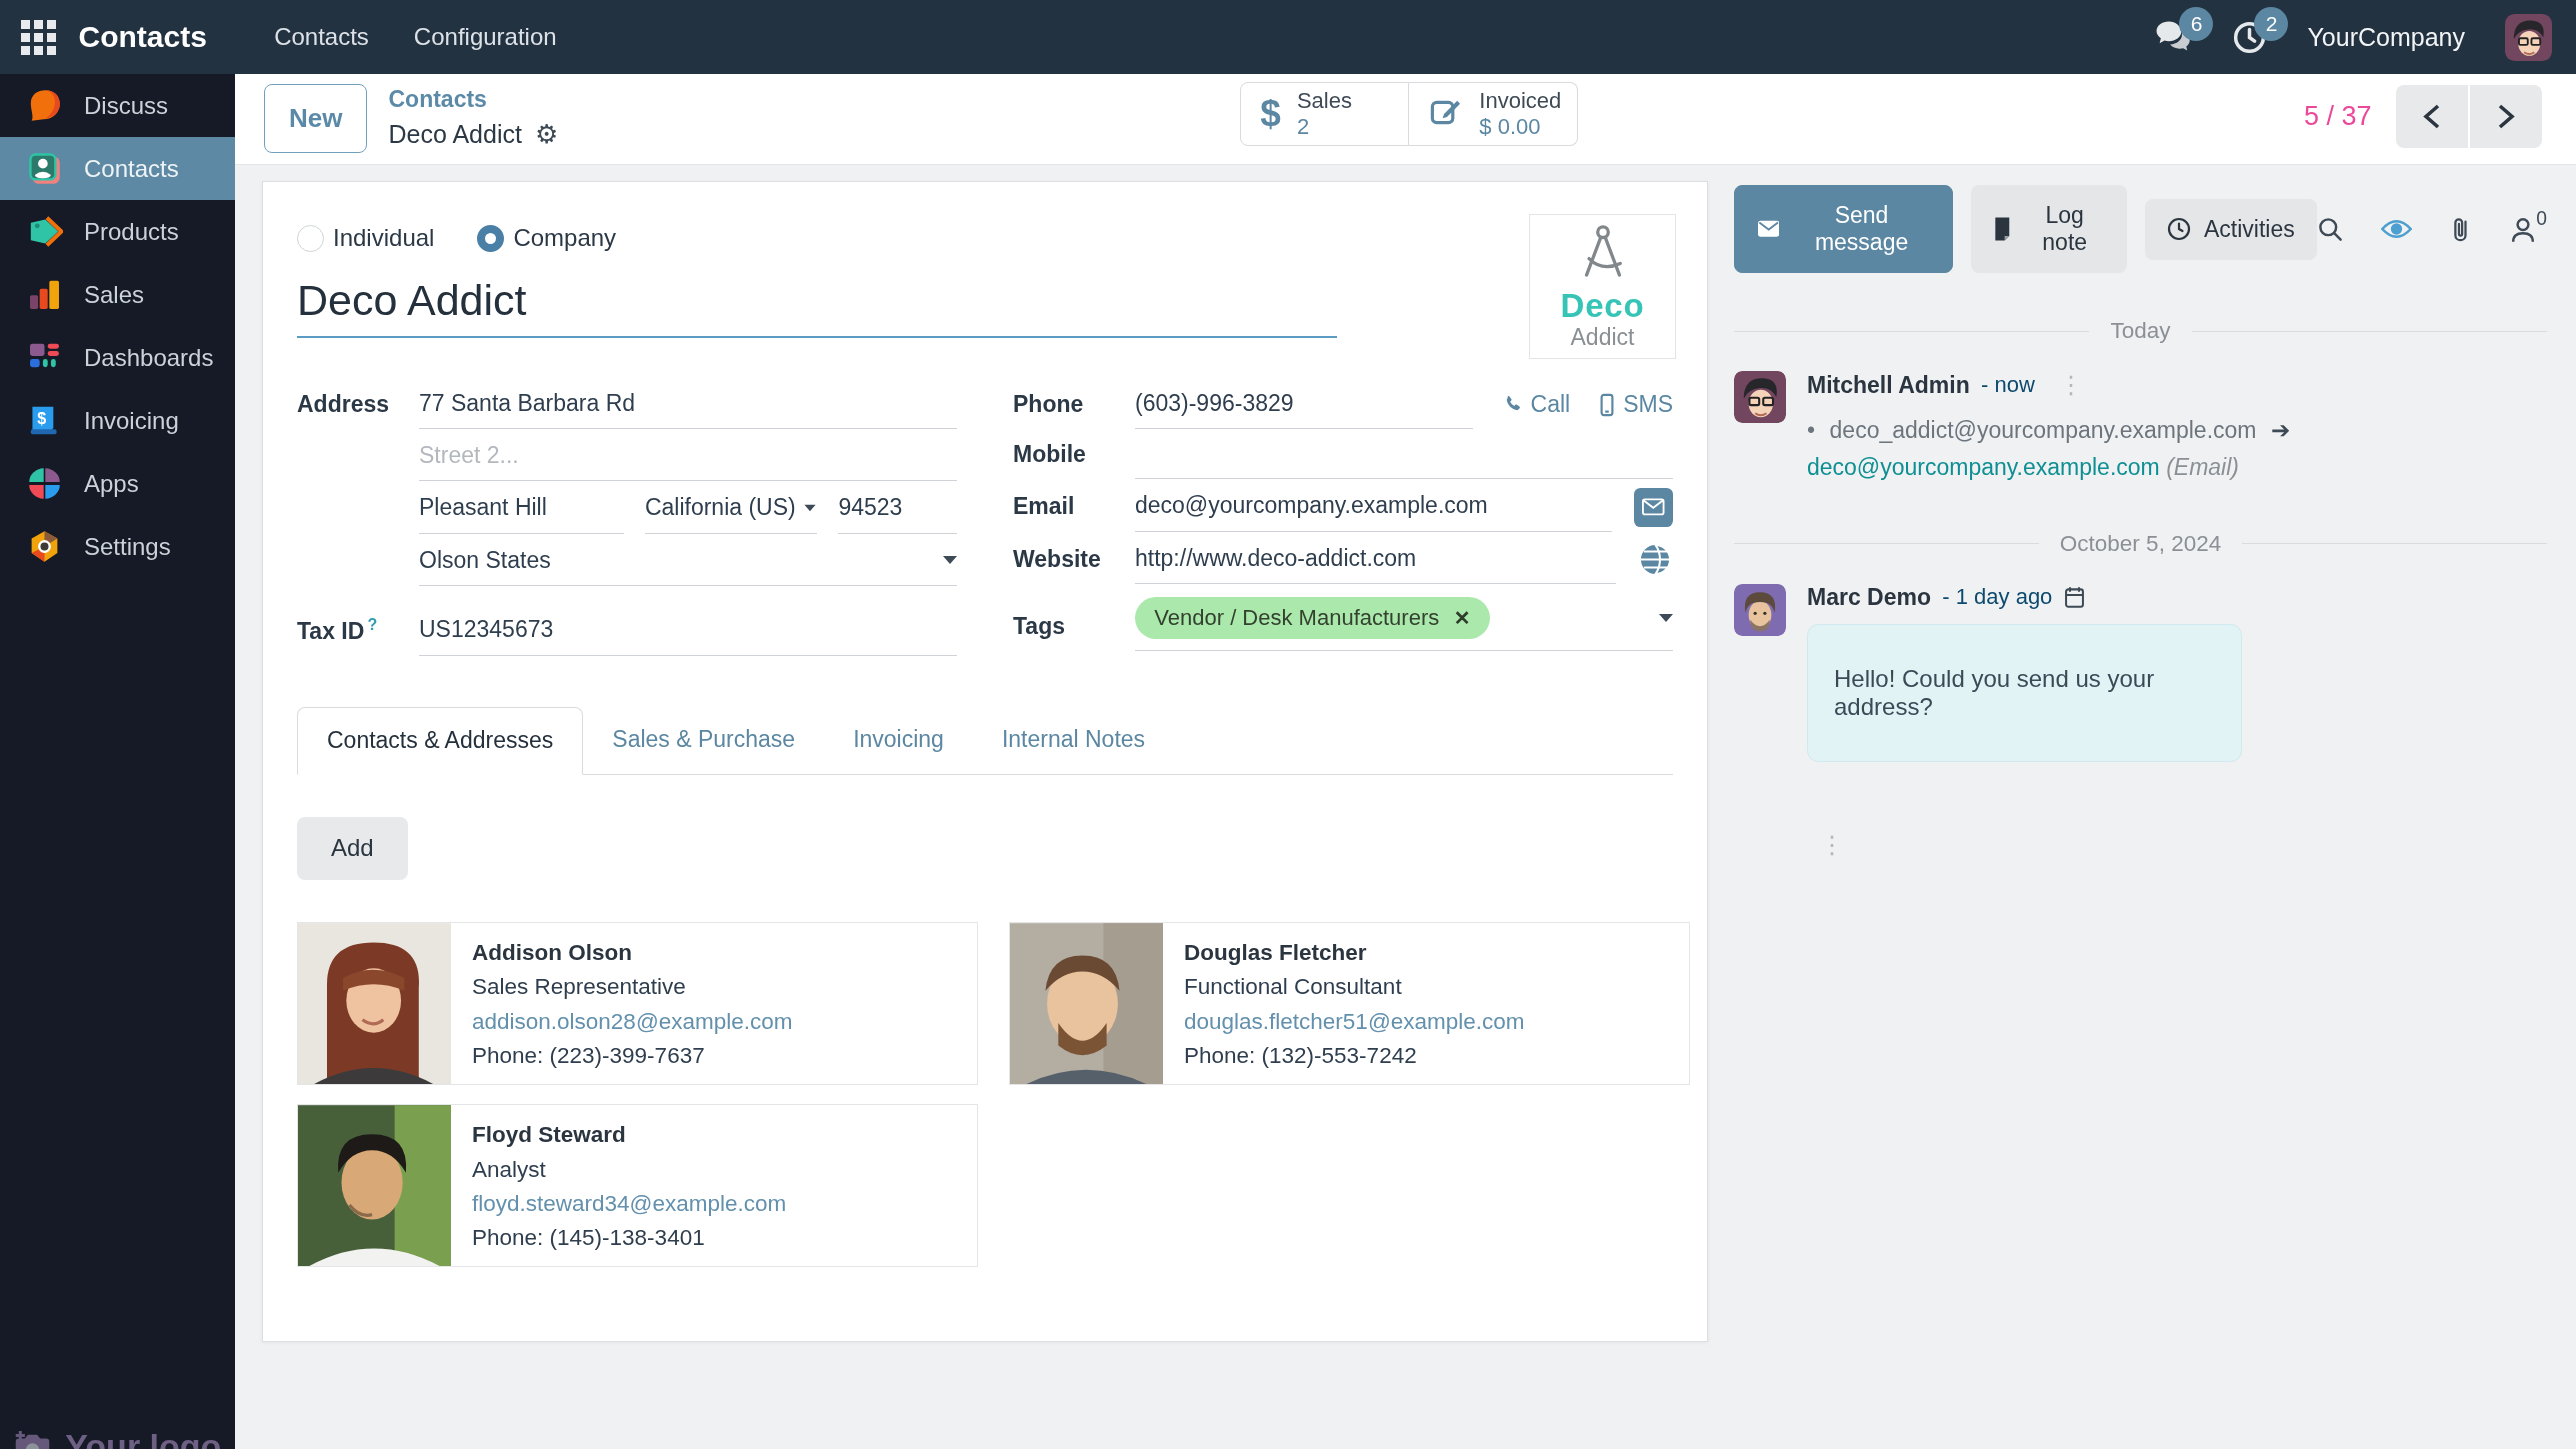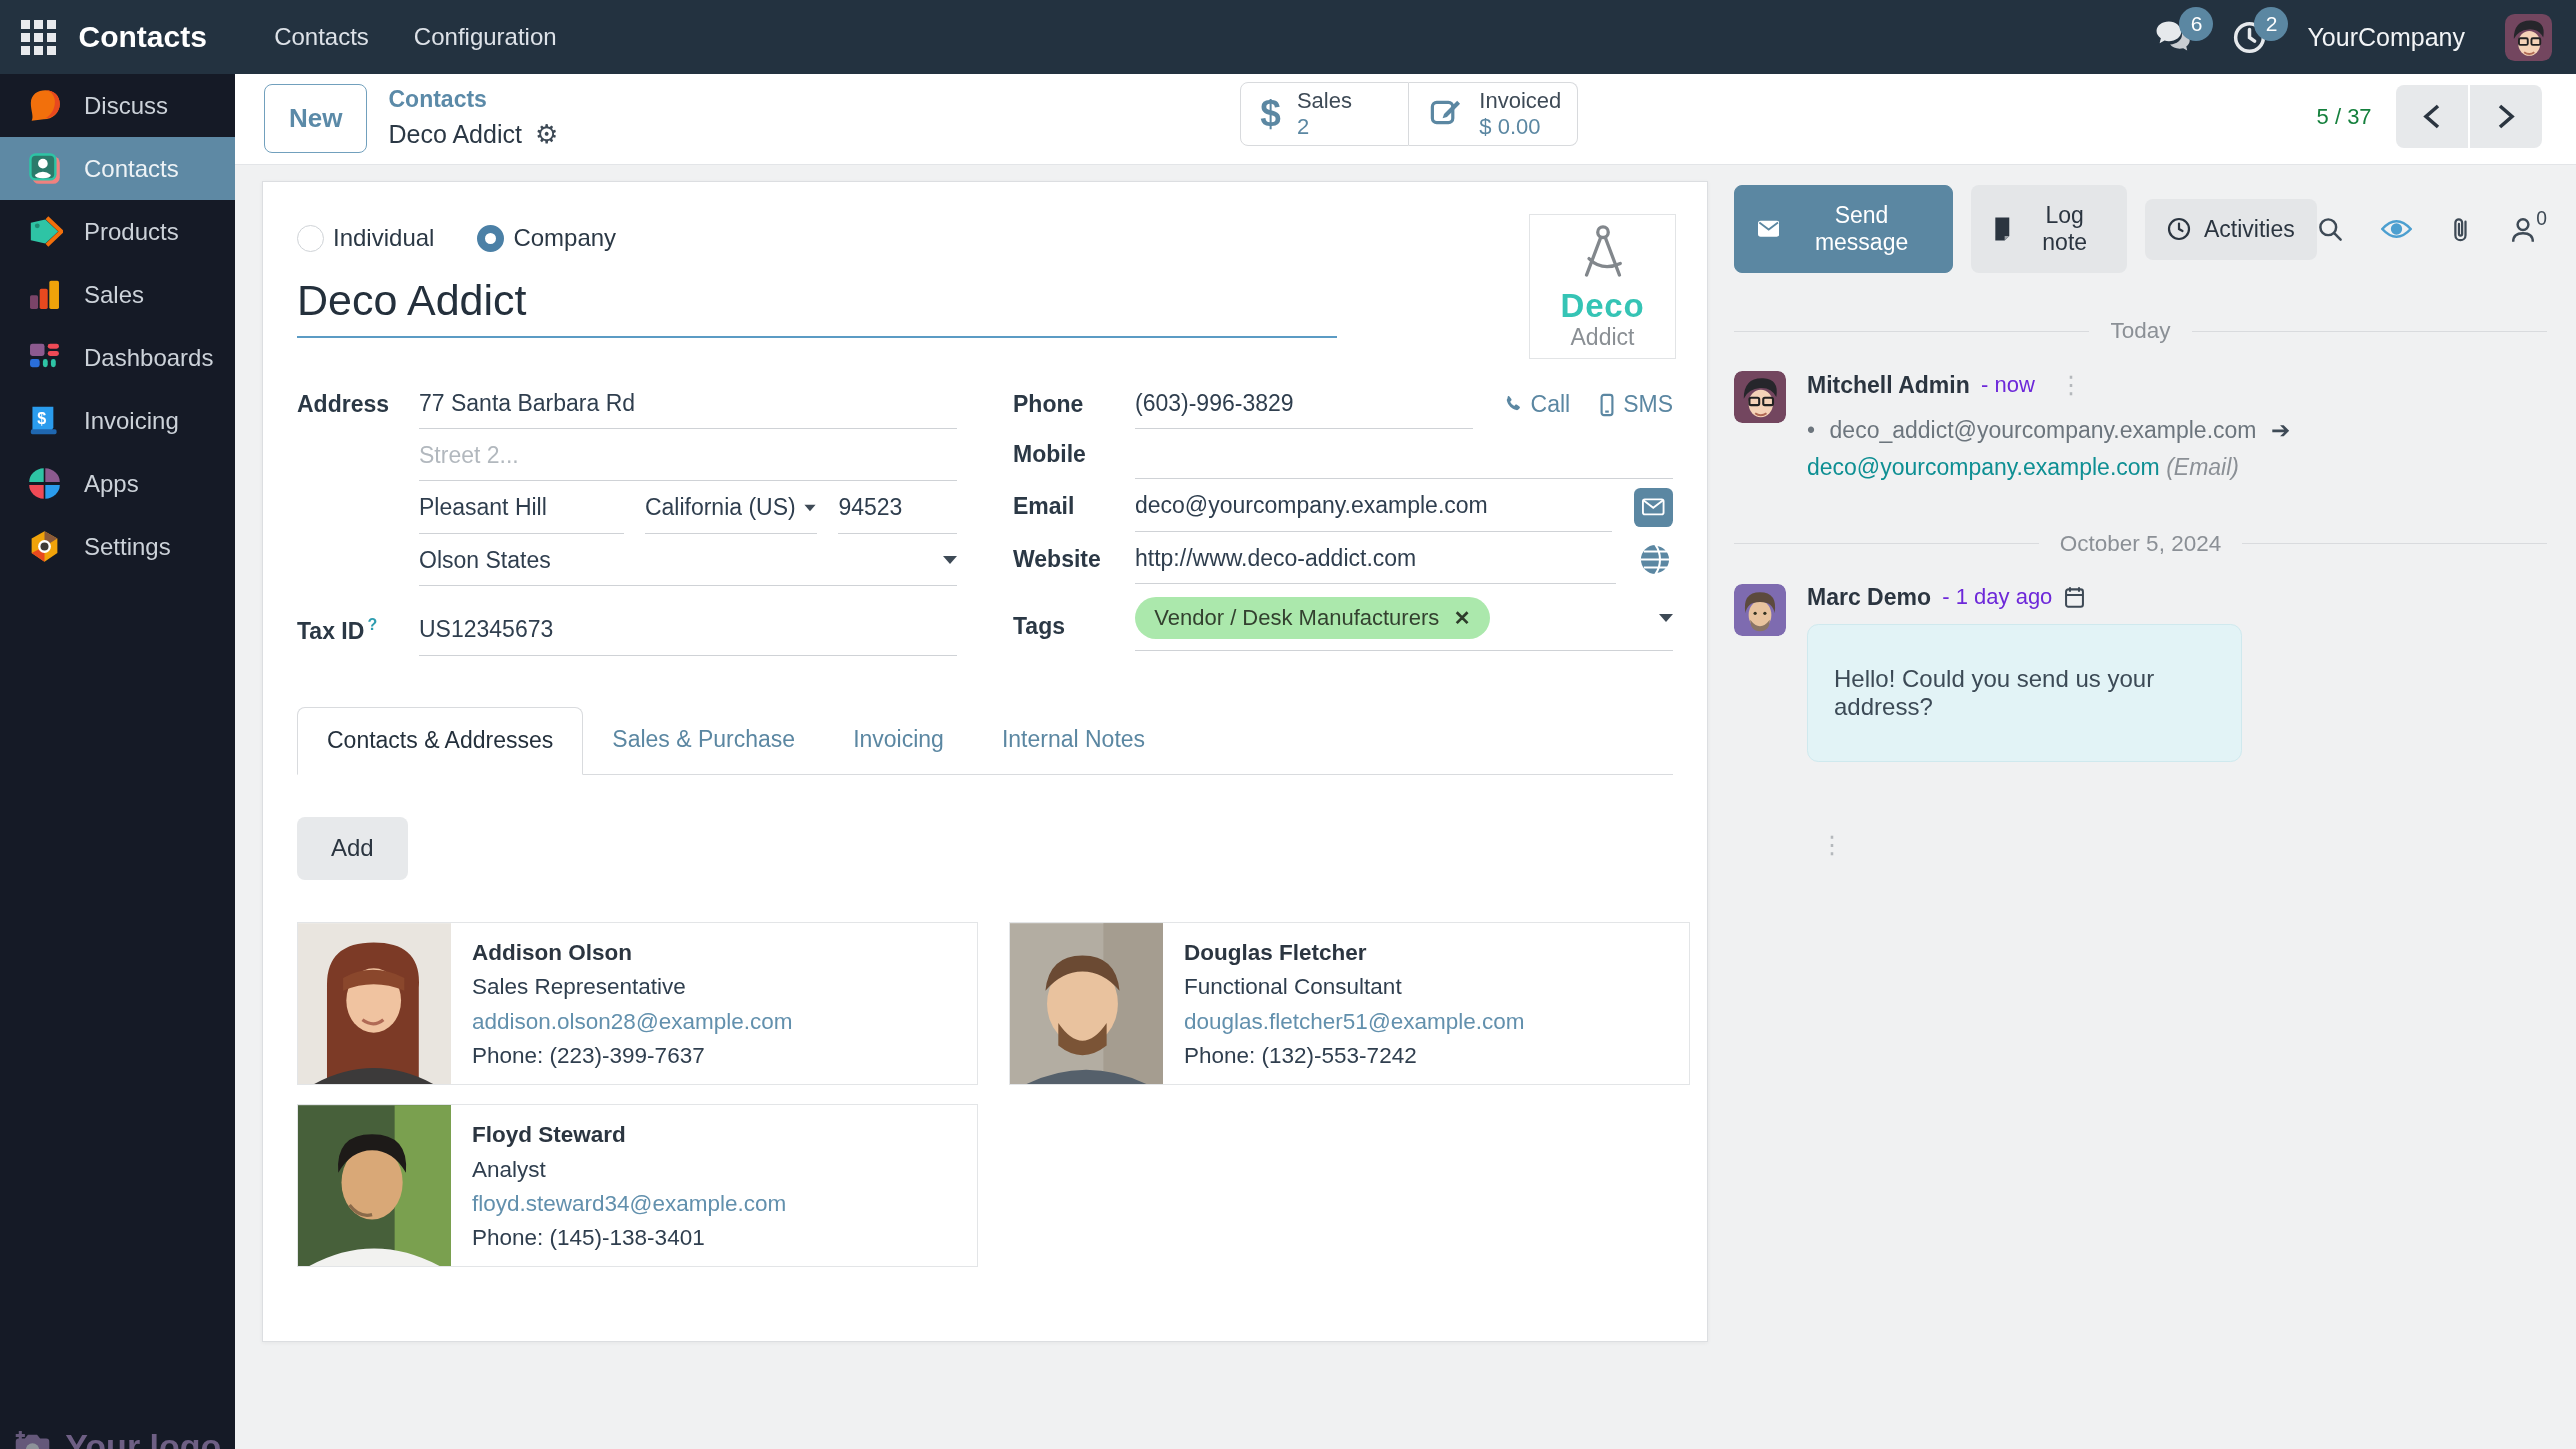--- a/index.html
+++ b/index.html
@@ -40,21 +40,21 @@
   .stat-btns { position:absolute; left:1005px; top:8px; display:flex; }
   .stat-btn { width:169px; height:64px; background:#fff; border:0.8px solid #d8dadd; display:flex; align-items:center; gap:16px; padding-left:19.3px; cursor:pointer; }
   .stat-btn:first-child { border-radius:8px 0 0 8px; }
   .stat-btn:last-child { border-radius:0 8px 8px 0; border-left:none; }
   .stat-icon { color:#5b87a2; flex:none; }
   .dollar-glyph { font-size:37px; font-weight:700; color:#5b87a2; }
   .stat-text { display:flex; flex-direction:column; line-height:1.2; text-align:left; }
   .stat-label { font-size:22px; color:#3e4a56; }
   .stat-value { font-size:22px; color:#5b87a2; }
   .pager { position:absolute; right:34px; top:11.3px; display:flex; align-items:center; gap:24px; }
-  .pager-text { font-size:22px; color:#15803d; }
+  .pager-text { font-size:27px; color:#ec4899; }
   .pager-btns { display:flex; gap:2.4px; }
   .pager-btn { width:72px; height:63px; background:#e7e9eb; border:none; cursor:pointer; display:flex; align-items:center; justify-content:center; color:#2b3540; }
   .pager-btn.prev { border-radius:8px 0 0 8px; }
   .pager-btn.next { border-radius:0 8px 8px 0; }
 
   
   .sheet { position:absolute; left:27px; top:107px; width:1446px; height:1161px; background:#fff; border:0.8px solid #dcdee1; box-shadow:0 0.8px 4px rgba(0,0,0,.05); padding:42px 34px; }
   .type-row { display:flex; align-items:center; gap:43px; font-size:24px; color:#2b3845; }
   .radio-opt { display:flex; align-items:center; gap:9px; cursor:pointer; }
   .radio { width:27px; height:27px; border-radius:50%; background:#fff; border:1.6px solid #cfd3d7; }
@@ -110,21 +110,21 @@
   .chat-icon { cursor:pointer; display:flex; align-items:flex-start; }
   .eye-blue { color:#4c9fd0; }
   .follower-count { font-size:19.3px; color:#3e4a56; margin-top:-8px; }
   .day-divider { display:flex; align-items:center; gap:21px; color:#8b9096; font-size:22.5px; margin:45px 0 27px; }
   .day-divider::before,.day-divider::after { content:""; flex:1; border-top:0.8px solid #d9dbde; }
   .message { display:flex; gap:21px; margin-bottom:6.4px; }
   .msg-avatar { width:52px; height:52px; border-radius:8px; overflow:hidden; flex:none; }
   .msg-body { flex:1; }
   .msg-head { font-size:23px; display:flex; align-items:center; gap:11.3px; }
   .msg-author { font-weight:700; color:#2b3540; }
-  .msg-time { color:#6d28d9; font-size:22px;text-align:right; }
+  .msg-time { color:#0c4a6e; font-size:22px;text-align:right; }
   .msg-dots { color:#b4b8bc; font-size:24px; margin-left:13px; cursor:pointer; letter-spacing:1.6px; }
   .track-line { margin-top:13px; font-size:23px; color:#6c757d; line-height:1.6; max-width:531px; }
   .track-bullet { color:#6c757d; margin-right:14.5px; }
   .track-new { color:#0e8f93; cursor:pointer; }
   .track-field { color:#8b9096; font-style:italic; }
   .arrow-glyph { color:#3e4a56; margin-left:8px; }
   .bubble-row { display:flex; align-items:flex-start; gap:21px;flex-direction:column; }
   .bubble { margin-top:13px; background:#e2f3f6; border:0.8px solid #cfe9ee; border-radius:11.3px; padding:40px 26px; font-size:24px; color:#3c4a56; width:435px; }
   .cal-icon { color:#3e4a56; display:inline-flex; }
 </style>

